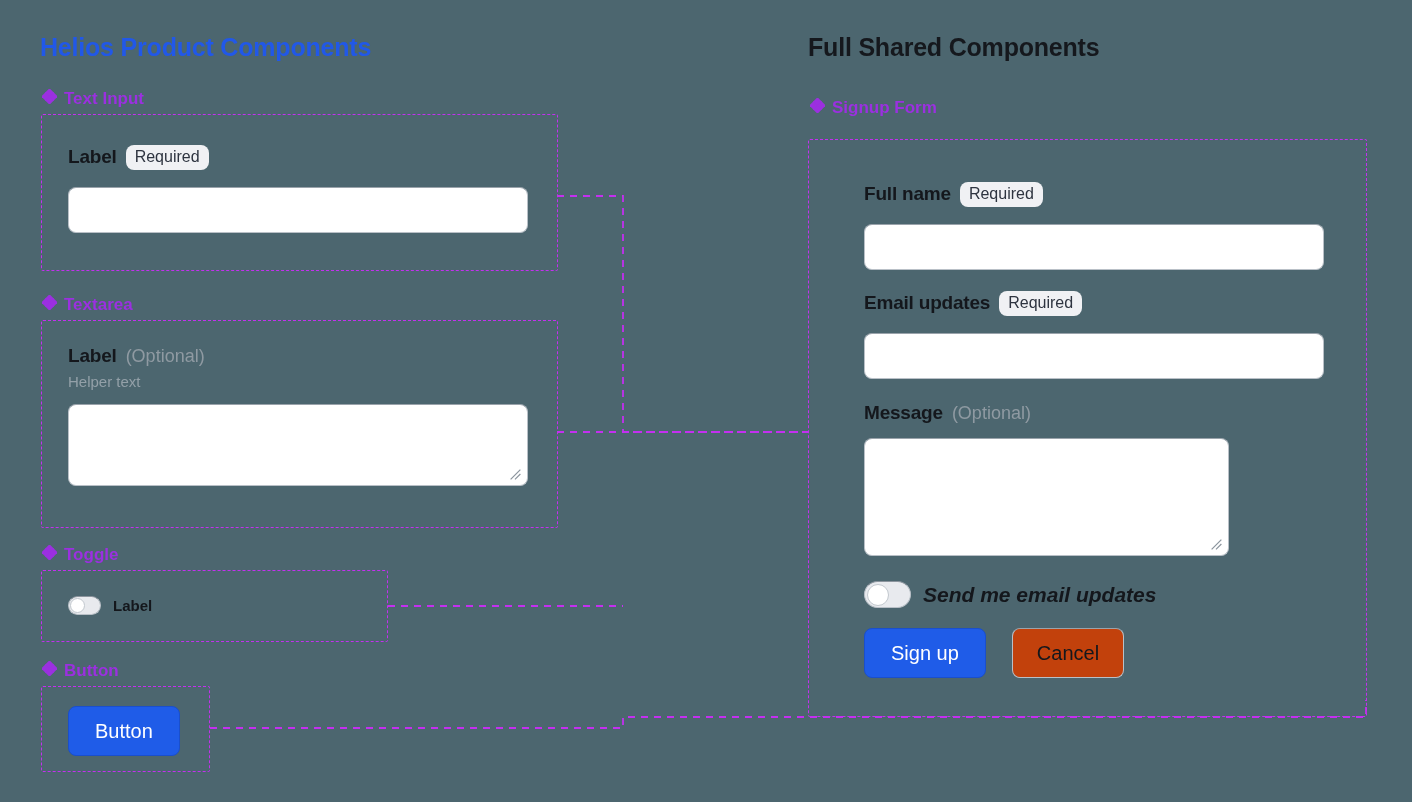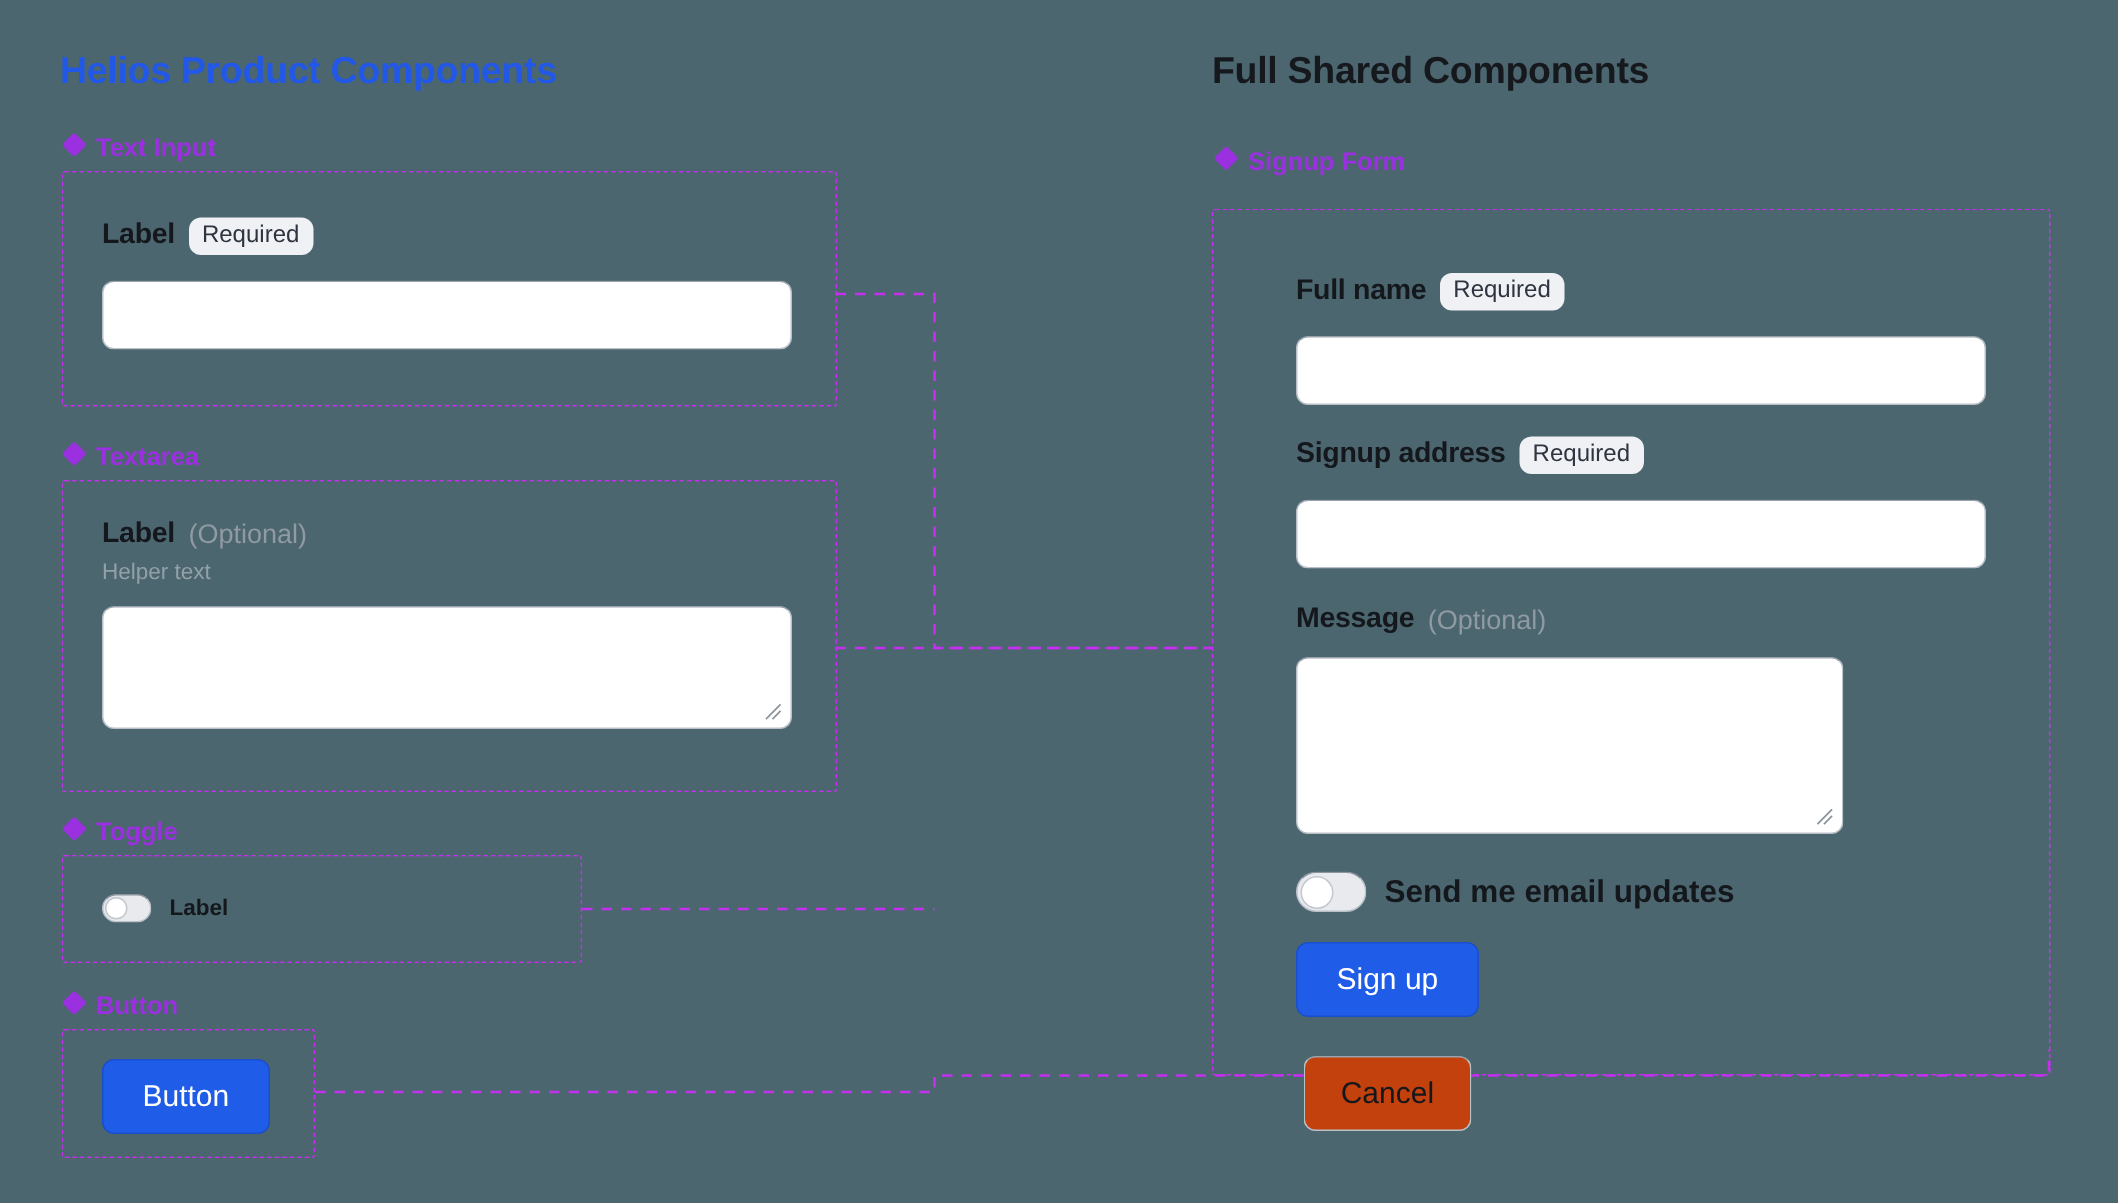--- a/index.html
+++ b/index.html
@@ -301,21 +301,21 @@
         <span class="field-label">Full name</span>
         <span class="badge">Required</span>
       </div>
       <div style="position:relative; margin-top:17px;">
         <input class="tinput" type="text" value="" placeholder="" style="">
       </div>
     </div>
 
     <div class="abs" style="left:55px; top:151px; width:460px;">
       <div class="field-label-row">
-        <span class="field-label">Signup address</span>
+        <span class="field-label">Email updates</span>
         <span class="badge">Required</span>
       </div>
       <div style="position:relative; margin-top:17px;">
         <input class="tinput" type="text" value="" placeholder="" style="">
       </div>
     </div>
 
     <div class="abs" style="left:55px; top:262px; width:365px;">
       <div class="field-label-row">
         <span class="field-label">Message</span>
@@ -325,27 +325,27 @@
         <textarea class="tarea" style="height: 118px;" placeholder=""></textarea>
         <svg class="resize-grip" viewBox="0 0 12 12">
           <g stroke="#8b949d" stroke-width="1.1">
             <line x1="1.5" y1="10.5" x2="10.5" y2="1.5"></line>
             <line x1="5.5" y1="10.5" x2="10.5" y2="5.5"></line>
           </g>
         </svg>
       </div>
     </div>
 
-    <div class="abs toggle-row" style="left:55px; top:441px;">
+    <div class="abs toggle-row" style="left:55px; top:441px;font-style:italic;">
       <div class="toggle big">
         <div class="knob"></div>
       </div>
       <span class="toggle-label big">Send me email updates</span>
     </div>
 
-    <div class="abs" style="left:55px; top:488px; display:flex; gap:26px; align-items:center;flex-direction:column;">
+    <div class="abs" style="left:55px; top:488px; display:flex; gap:26px; align-items:center;">
       <button class="btn btn-primary">Sign up</button>
       <button class="btn btn-secondary">Cancel</button>
     </div>
 
   </div>
 
 </div>
 
 </body></html>

